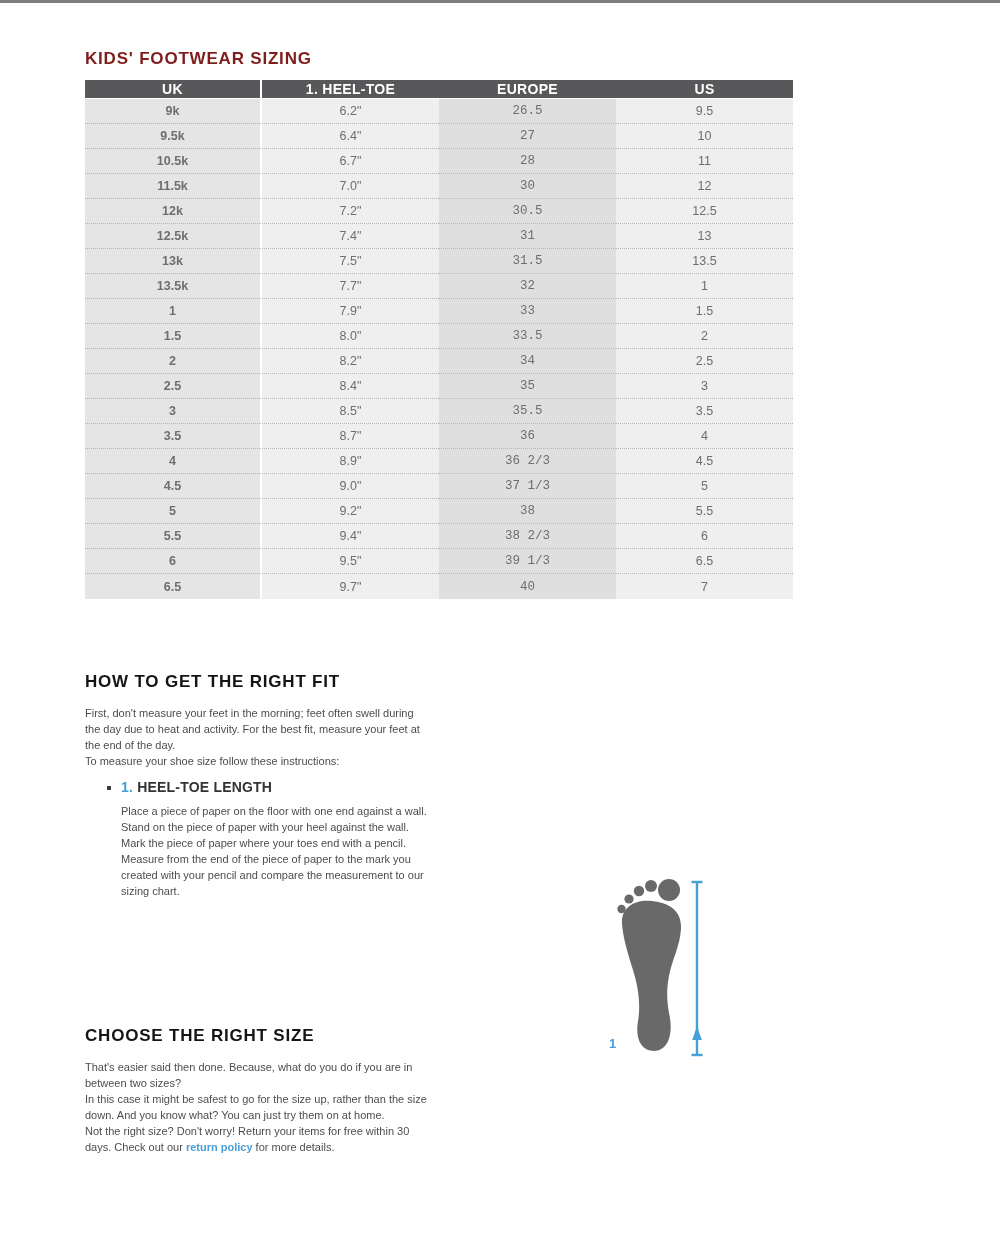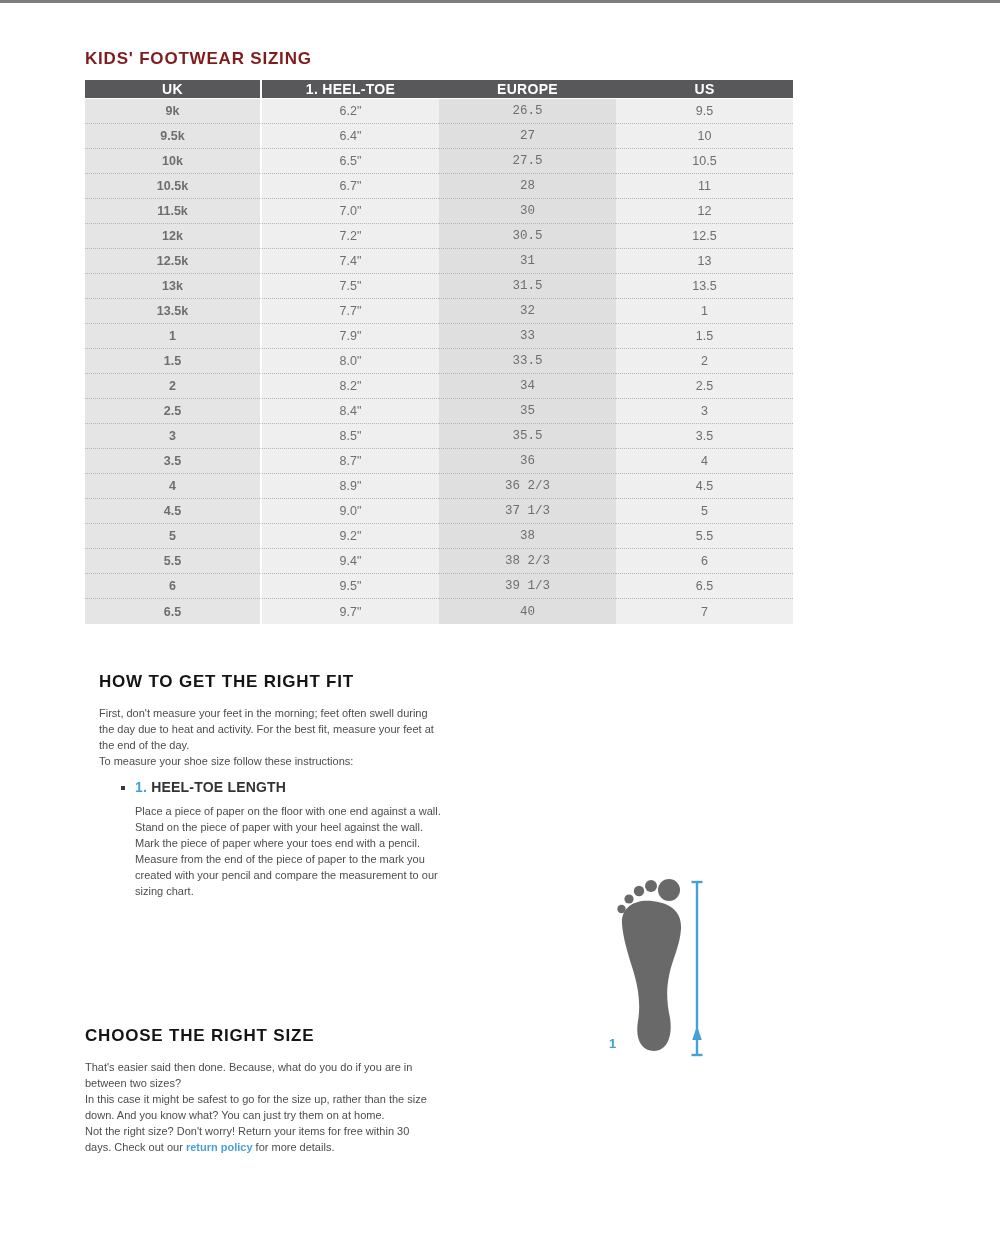--- a/index.html
+++ b/index.html
@@ -35,21 +35,21 @@
   td.c0 { background:#e5e5e5; color:#2f2f2f; font-weight:bold; }
   td.c1 { background:#efefef; }
   td.c2 { background:#dfdfdf;font-family:Liberation Mono, monospace; }
   td.c3 { background:#efefef; }
 
   
   .section-heading {
     font-size:17px; font-weight:bold; letter-spacing:0.8px; color:#141414;
     margin-bottom:13px;
   }
-  .fit-section { position:absolute; left:99px; top:672px; width:480px; }
+  .fit-section { position:absolute; left:85px; top:672px; width:480px; }
   .body-text { font-size:11px; line-height:16px; color:#4d4d4d; white-space:pre-line; }
 
   .step { margin-top:10px; position:relative; padding-left:36px; }
   .step-bullet {
     position:absolute; left:22px; top:7px; width:4px; height:4px; background:#3a3a3a;
   }
   .step-title { font-size:14px; font-weight:bold; color:#333333; letter-spacing:0.2px; }
   .step-number { color:var(--accent-blue,#45a0d8); }
   .step-body { margin-top:8px; }
 
@@ -86,26 +86,20 @@
           <td class="c0">9k</td>
           <td class="c1">6.2"</td>
           <td class="c2">26.5</td>
           <td class="c3">9.5</td>
         </tr>
         <tr>
           <td class="c0">9.5k</td>
           <td class="c1">6.4"</td>
           <td class="c2">27</td>
           <td class="c3">10</td>
-        </tr>
-        <tr>
-          <td class="c0">10k</td>
-          <td class="c1">6.5"</td>
-          <td class="c2">27.5</td>
-          <td class="c3">10.5</td>
         </tr>
         <tr>
           <td class="c0">10.5k</td>
           <td class="c1">6.7"</td>
           <td class="c2">28</td>
           <td class="c3">11</td>
         </tr>
         <tr>
           <td class="c0">11.5k</td>
           <td class="c1">7.0"</td>

